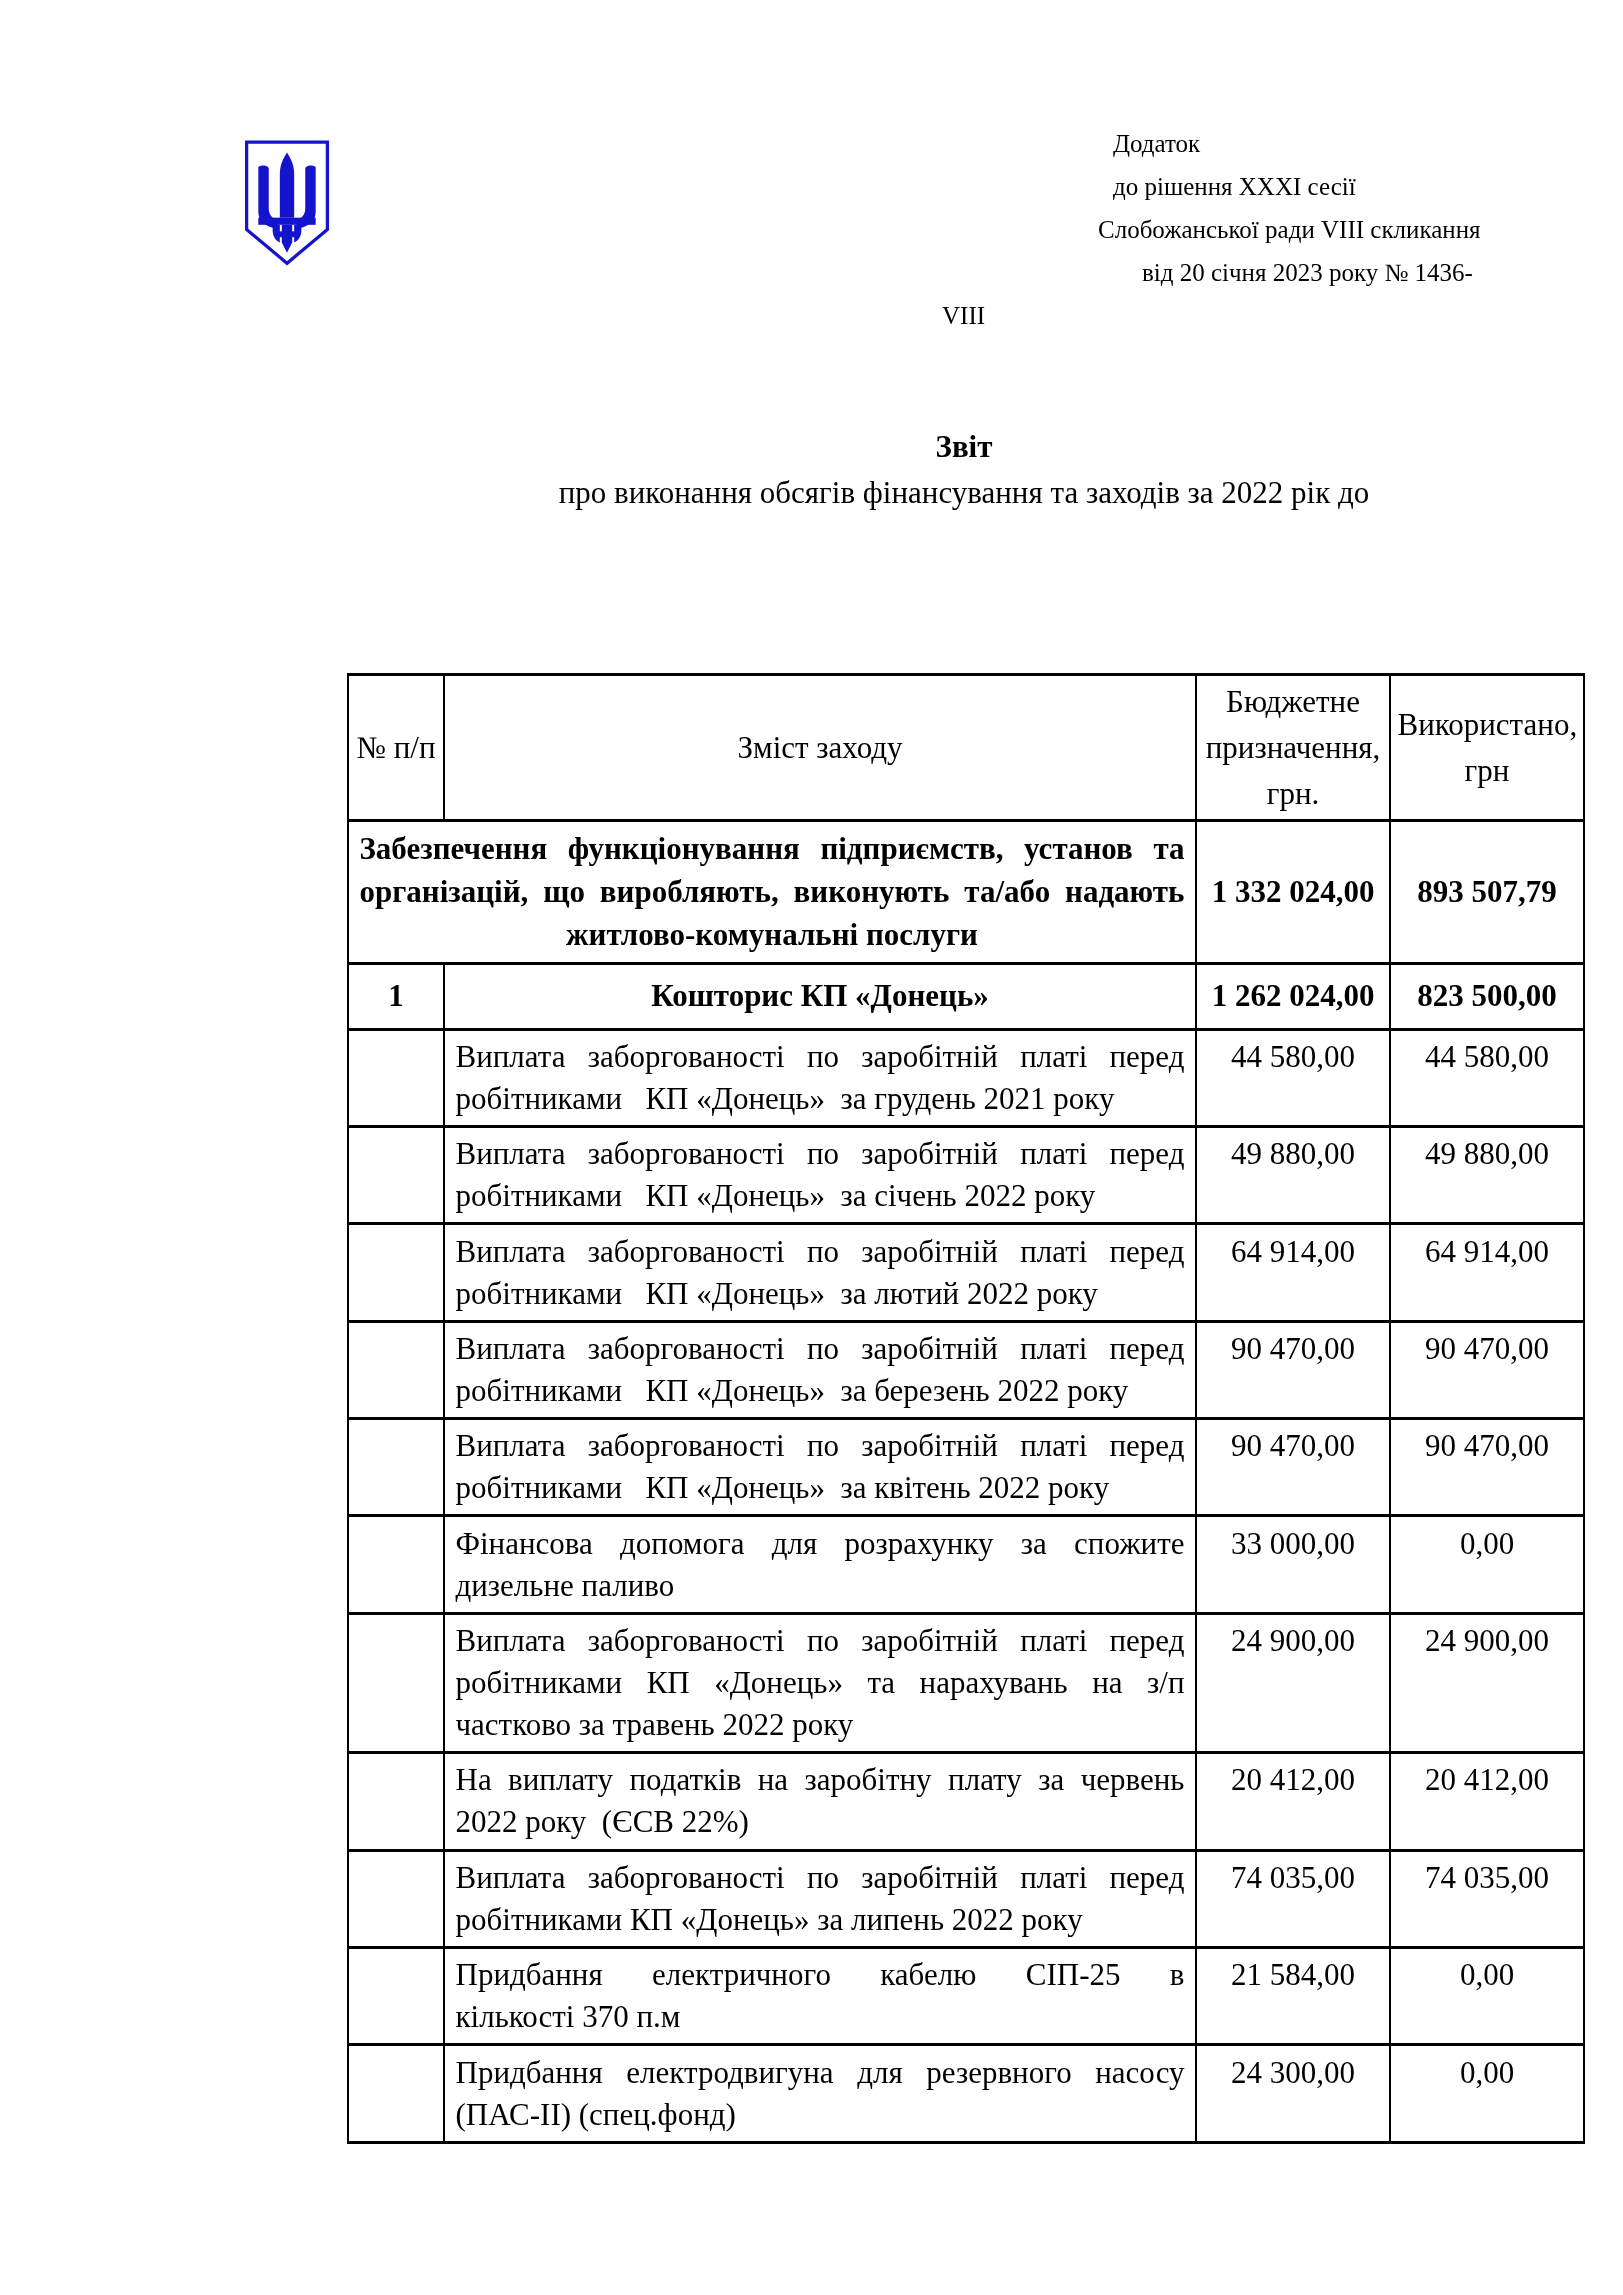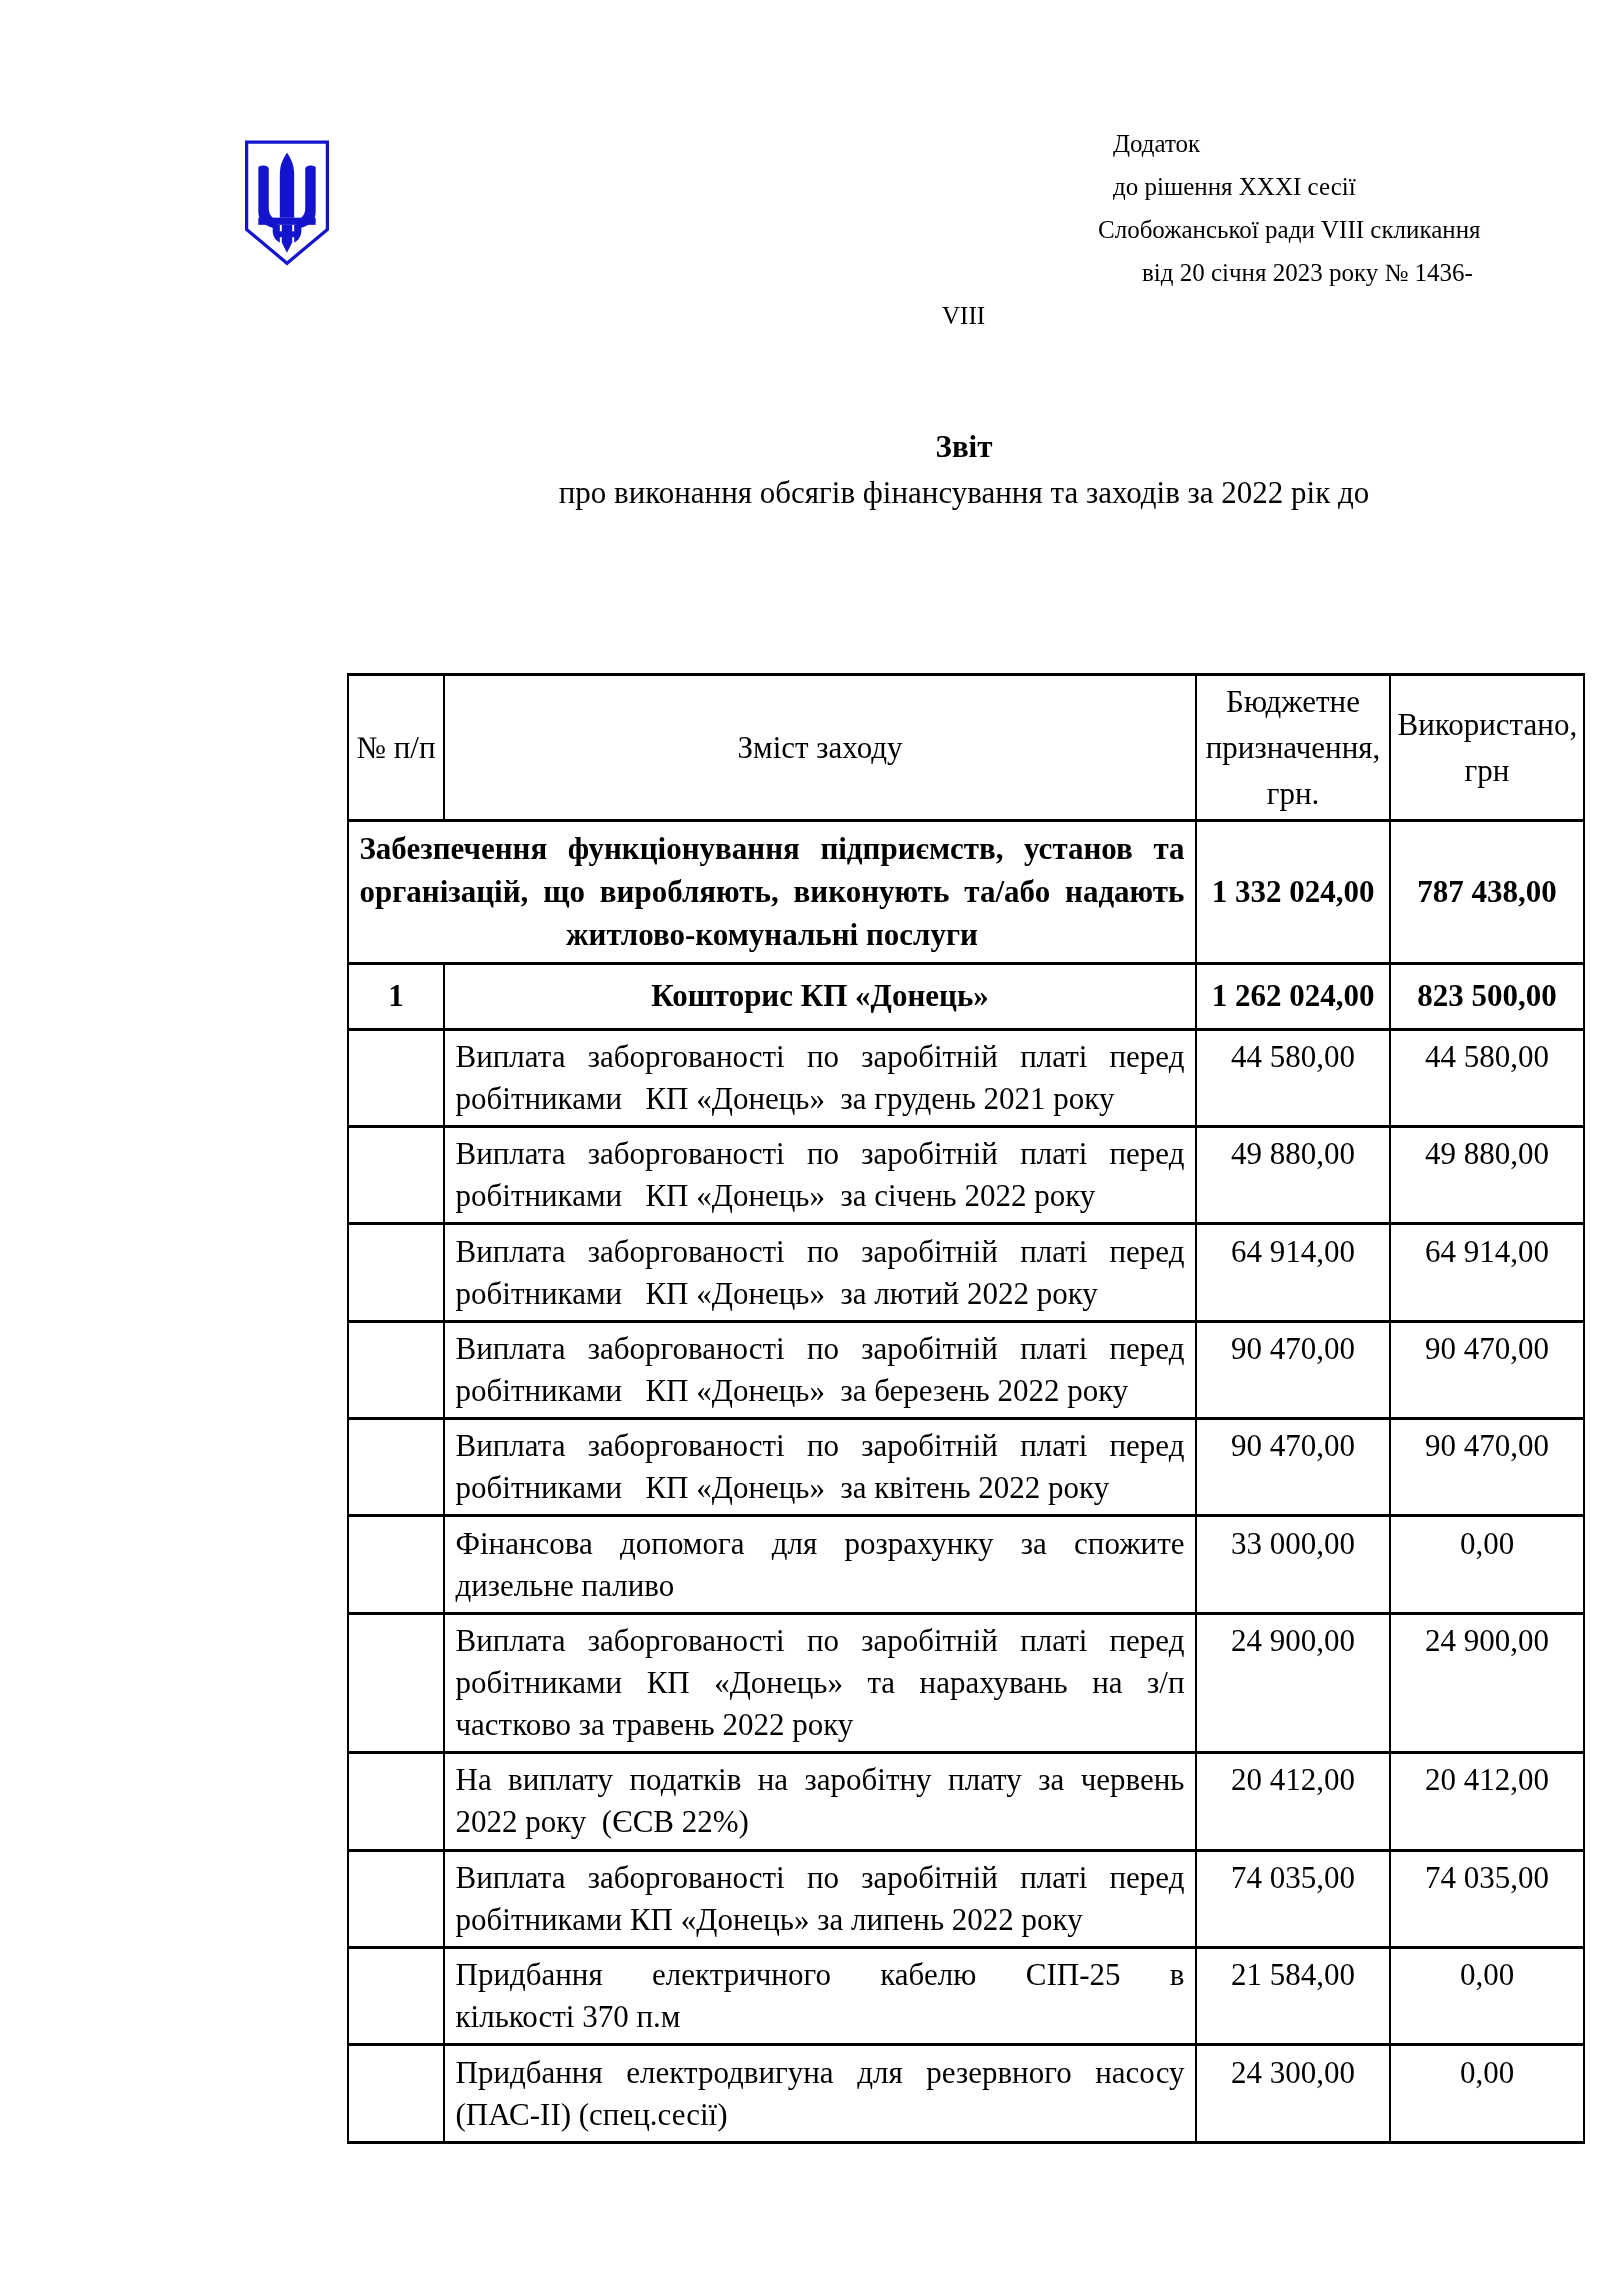--- a/index.html
+++ b/index.html
@@ -129,21 +129,21 @@
         </tr>
     </thead>
     <tbody>
         <tr class="section">
           <td class="content" colspan="2">
             <div class="ln j">Забезпечення функціонування підприємств, установ та</div>
             <div class="ln j">організацій, що виробляють, виконують та/або надають</div>
             <div class="ln c">житлово-комунальні послуги</div>
           </td>
           <td class="amount budget">1 332 024,00</td>
-          <td class="amount used">787 438,00</td>
+          <td class="amount used">893 507,79</td>
         </tr>
         <tr class="bold">
           <td class="num">1</td>
           <td class="content">
             <div class="ln c">Кошторис КП «Донець»</div>
           </td>
           <td class="amount budget">1 262 024,00</td>
           <td class="amount used">823 500,00</td>
         </tr>
         <tr class="item">
@@ -234,21 +234,21 @@
             <div class="ln j">Придбання електричного кабелю СІП-25 в</div>
             <div class="ln last">кількості 370 п.м</div>
           </td>
           <td class="amount budget">21 584,00</td>
           <td class="amount used">0,00</td>
         </tr>
         <tr class="item">
           <td class="num"></td>
           <td class="content">
             <div class="ln j">Придбання електродвигуна для резервного насосу</div>
-            <div class="ln last">(ПАС-ІІ) (спец.сесії)</div>
+            <div class="ln last">(ПАС-ІІ) (спец.фонд)</div>
           </td>
           <td class="amount budget">24 300,00</td>
           <td class="amount used">0,00</td>
         </tr>
       </tbody>
   </table>
 
 </div>
 
 

